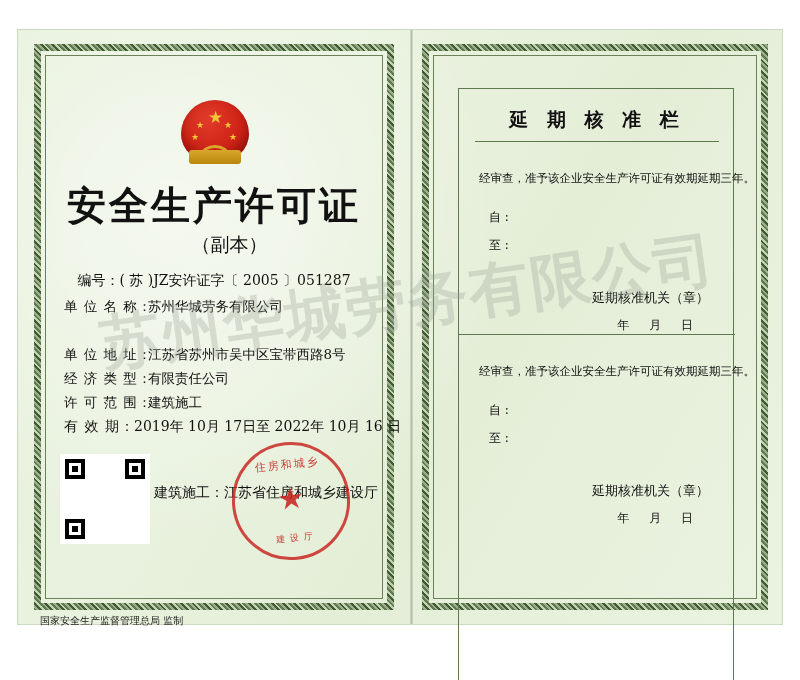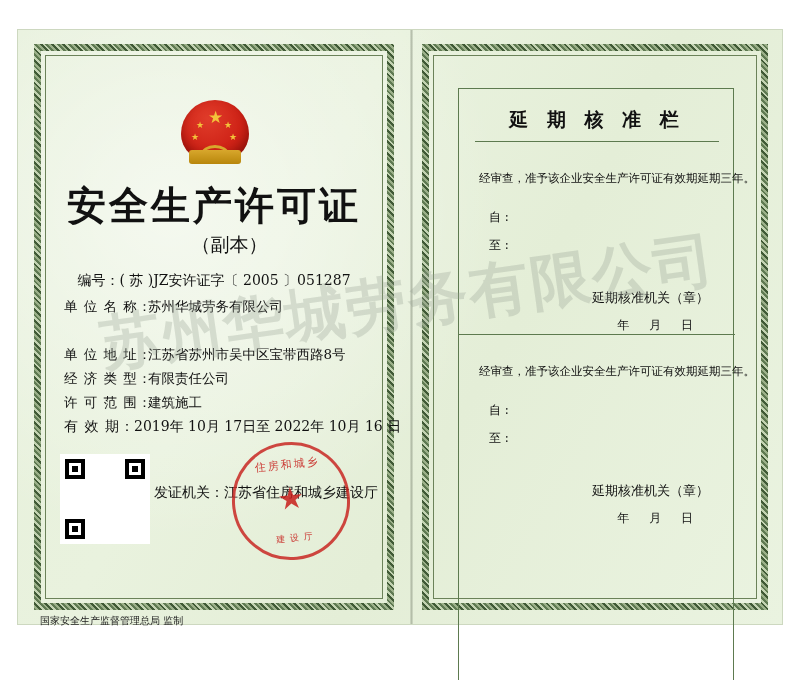--- a/index.html
+++ b/index.html
@@ -413,21 +413,21 @@
         </span>
       <span class="qr-eye eye-tr">
           <i></i>
         </span>
       <span class="qr-eye eye-bl">
           <i></i>
         </span>
     </div>
 
     <div id="issuer-row">
-      <span>发证机关：</span><span>江苏省住房和城乡建设厅</span>
+      <span>建筑施工：</span><span>江苏省住房和城乡建设厅</span>
     </div>
 
 
     <div id="seal">
       <div class="seal-top-text">住房和城乡</div>
       <div class="seal-star">★</div>
       <div class="seal-bottom-text">建 设 厅</div>
     </div>
   </div>
 

